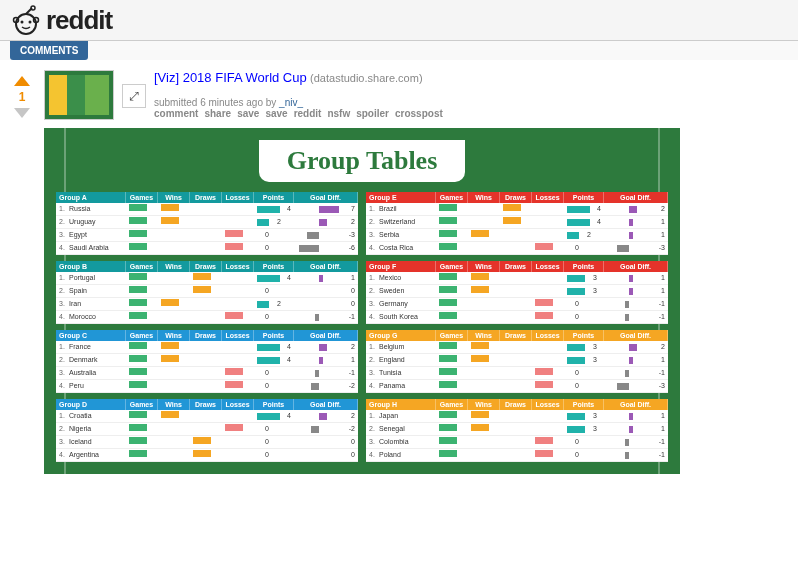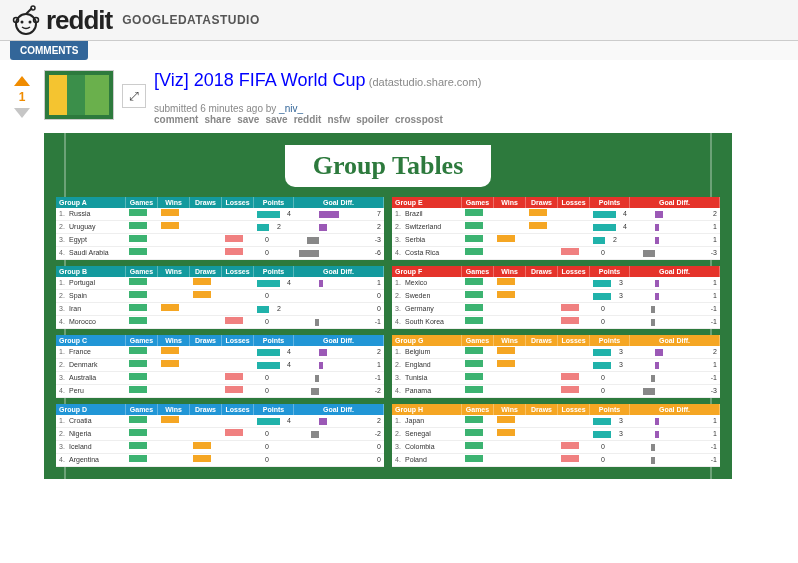--- a/index.html
+++ b/index.html
@@ -16,28 +16,28 @@
 .arrow { width: 0; height: 0; margin: 2px auto; cursor: pointer; }
 .arrow.up { border-left: 8px solid transparent; border-right: 8px solid transparent; border-bottom: 10px solid #f08c00; }
 .arrow.down { border-left: 8px solid transparent; border-right: 8px solid transparent; border-top: 10px solid #c6c6c6; }
 .score { font-size: 12px; font-weight: bold; color: #f08c00; margin: 4px 0; }
 .main-col { flex: 1; }
 .post-header { display: flex; gap: 8px; align-items: flex-start; }
 .thumb { width: 70px; height: 50px; background: #2d7a3d; border: 1px solid #ccc; flex-shrink: 0; position: relative; overflow: hidden; }
 .thumb::before { content: ""; position: absolute; inset: 4px; background: linear-gradient(90deg, #f4c430 0%, #f4c430 30%, #3b8f4a 30%, #3b8f4a 60%, #6ab04c 60%); }
 .expand-btn { width: 24px; height: 24px; border: 1px solid #ccc; background: #fff; display: flex; align-items: center; justify-content: center; cursor: pointer; margin-top: 14px; flex-shrink: 0; font-size: 12px; color: #444; }
 .post-info { flex: 1; }
-.title { font-size: 18px; color: #0000ff; font-weight: normal; cursor: pointer; }
+.title { font-size: 13px; color: #0000ff; font-weight: normal; cursor: pointer; }
 .domain { font-size: 11px; color: #888; }
 .tagline { font-size: 10px; color: #888; margin-top: 12px; }
 .tagline a { color: #369; text-decoration: none; }
 .actions { font-size: 10px; color: #888; font-weight: bold; }
 .actions span { cursor: pointer; margin-right: 6px; }
 .image-container { margin-top: 8px; margin-left: 0; }
-.gt-outer { background: #2d7a3d; padding: 12px; width: 688px; position: relative; }
+.gt-outer { background: #2d7a3d; padding: 12px; width: 636px; position: relative; }
 .gt-outer::before, .gt-outer::after { content:""; position:absolute; top:0; bottom:0; width:2px; background:rgba(255,255,255,0.3); }
 .gt-outer::before { left: 20px; } .gt-outer::after { right: 20px; }
 .gt-title-wrap { text-align: center; }
 .gt-title { display: inline-block; background: #fff; color: #2d7a3d; font-size: 26px; font-weight: bold; padding: 6px 28px; border-radius: 0 0 10px 10px; font-family: Georgia, serif; }
 .groups-grid { display: flex; gap: 8px; margin-top: 10px; position: relative; z-index: 2; }
 .groups-col { flex: 1; display: flex; flex-direction: column; gap: 6px; }
 .group-box { background: #fff; font-size: 7px; }
 .group-head { display: flex; color: #fff; font-weight: bold; }
 .group-head > div { padding: 2px 3px; border-right: 1px solid rgba(255,255,255,0.3); }
 .col-name { width: 70px; }
@@ -67,21 +67,20 @@
         <circle cx="12" cy="18" r="1.5" fill="#222"></circle>
         <circle cx="20" cy="18" r="1.5" fill="#222"></circle>
         <path d="M12 23 Q16 26 20 23" fill="none" stroke="#222" stroke-width="1.5"></path>
         <line x1="16" y1="10" x2="22" y2="4" stroke="#222" stroke-width="2"></line>
         <circle cx="23" cy="4" r="2" fill="none" stroke="#222" stroke-width="1.5"></circle>
         <circle cx="6" cy="16" r="2.5" fill="none" stroke="#222" stroke-width="1.5"></circle>
         <circle cx="26" cy="16" r="2.5" fill="none" stroke="#222" stroke-width="1.5"></circle>
       </svg>
     <span class="logo-text">reddit</span>
   </div>
-  <span class="subreddit">GoogleDataStudio</span>
 </div>
 
 <div class="tabs">
   <span class="tab">COMMENTS</span>
 </div>
 
 <div class="content">
   <div class="vote-col">
     <div class="arrow up"></div>
     <div class="score">1</div>

